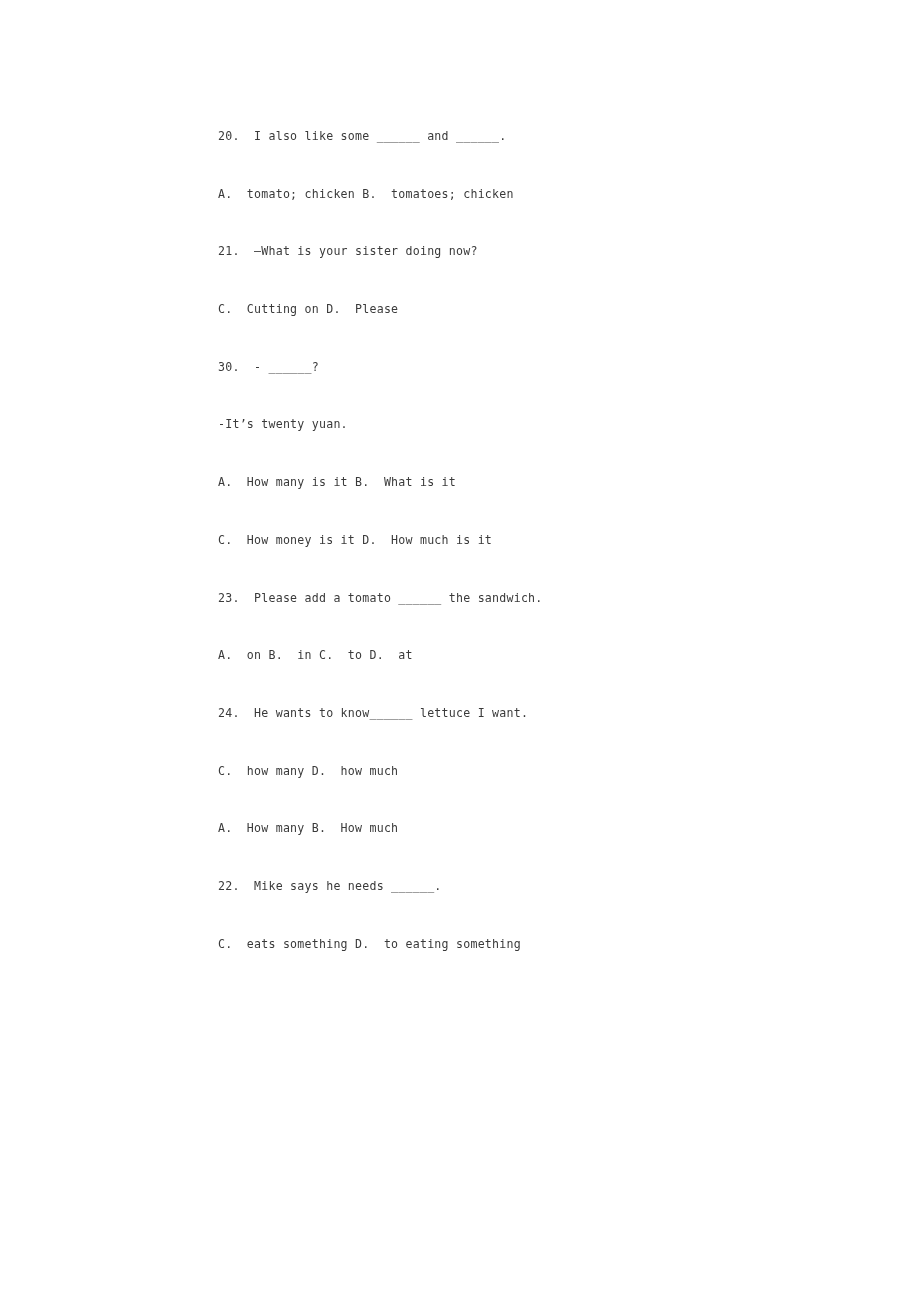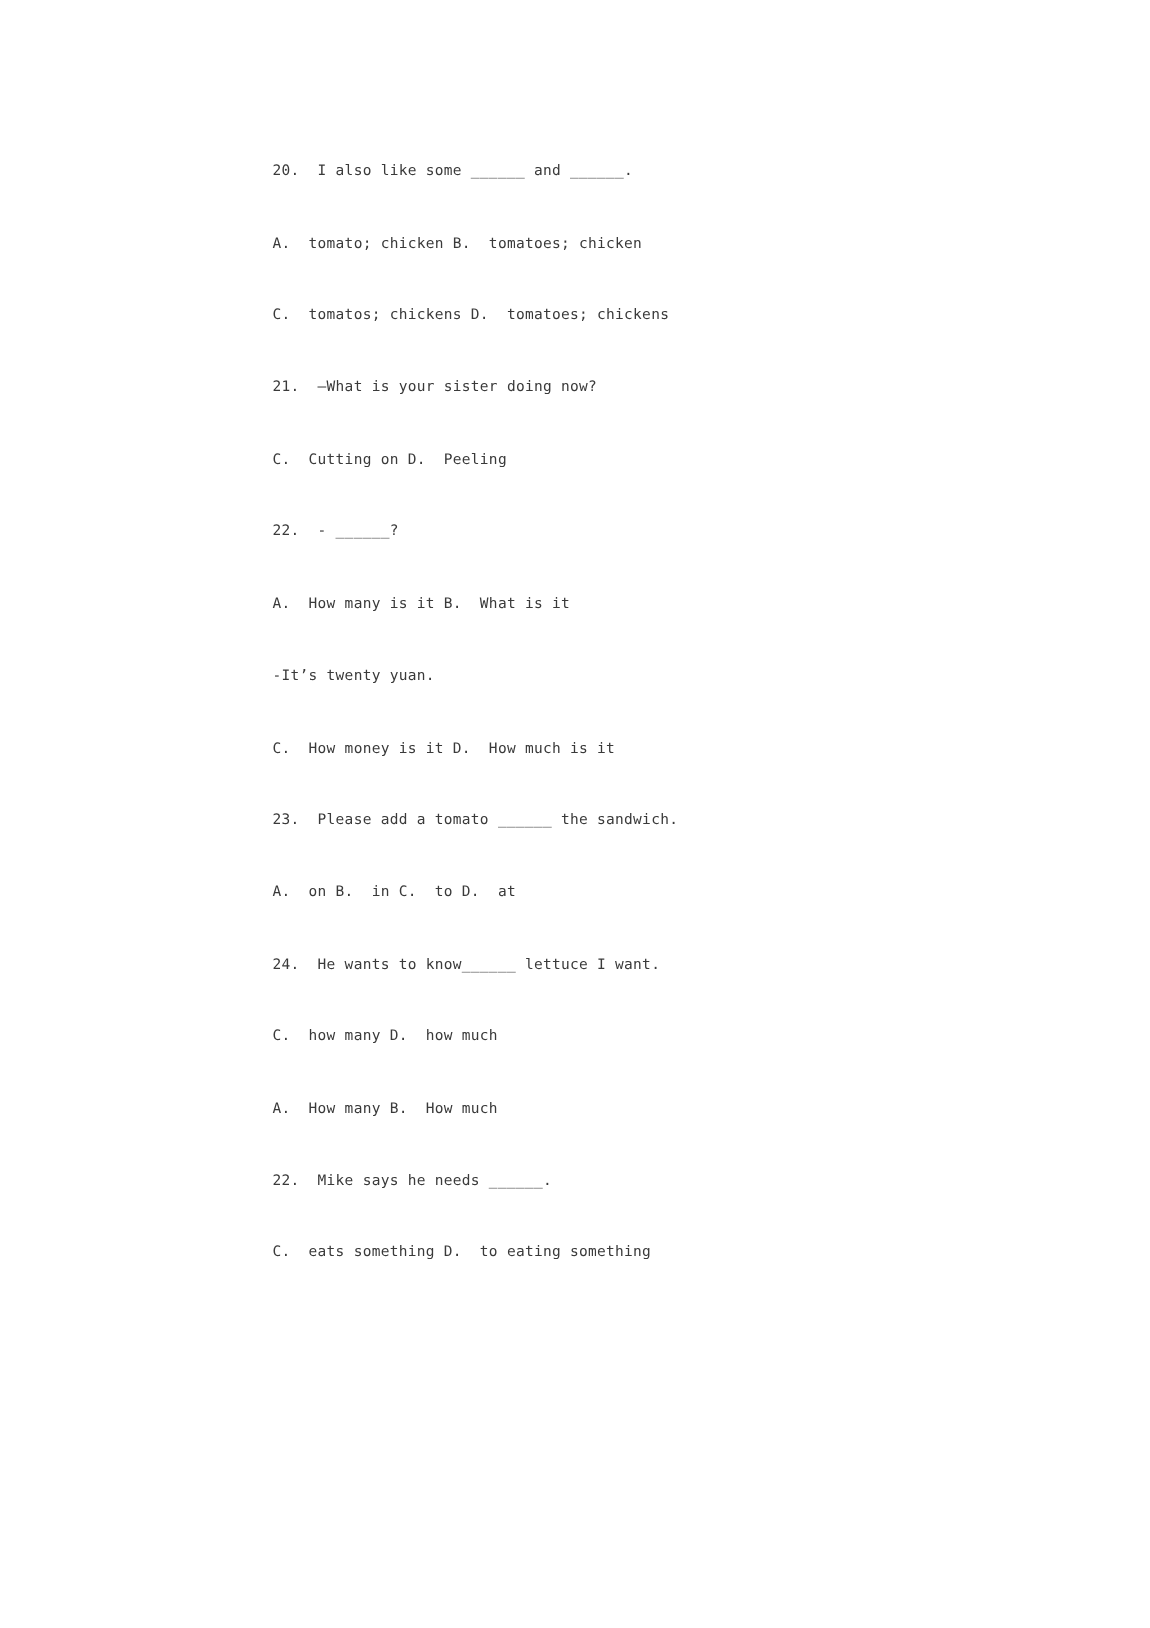--- a/index.html
+++ b/index.html
@@ -44,28 +44,27 @@
   }
 </style>
 </head>
 <body>
 
 <div class="page">
   <div class="content">
 
     <div class="line">20.  I also like some ______ and ______.</div>
     <div class="line">A.  tomato; chicken B.  tomatoes; chicken</div>
-    <div class="line">C.  tomatos; chickens D.  tomatoes; chickens</div>
 
     <div class="line">21.  —What is your sister doing now?</div>
-    <div class="line">C.  Cutting on D.  Peeling</div>
+    <div class="line">C.  Cutting on D.  Please</div>
 
-    <div class="line">22.  - ______?</div>
+    <div class="line">30.  - ______?</div>
+    <div class="line">-It’s twenty yuan.</div>
     <div class="line">A.  How many is it B.  What is it</div>
-    <div class="line">-It’s twenty yuan.</div>
     <div class="line">C.  How money is it D.  How much is it</div>
 
     <div class="line">23.  Please add a tomato ______ the sandwich.</div>
     <div class="line">A.  on B.  in C.  to D.  at</div>
 
     <div class="line">24.  He wants to know______ lettuce I want.</div>
     <div class="line">C.  how many D.  how much</div>
     <div class="line">A.  How many B.  How much</div>
 
     <div class="line">22.  Mike says he needs ______.</div>

